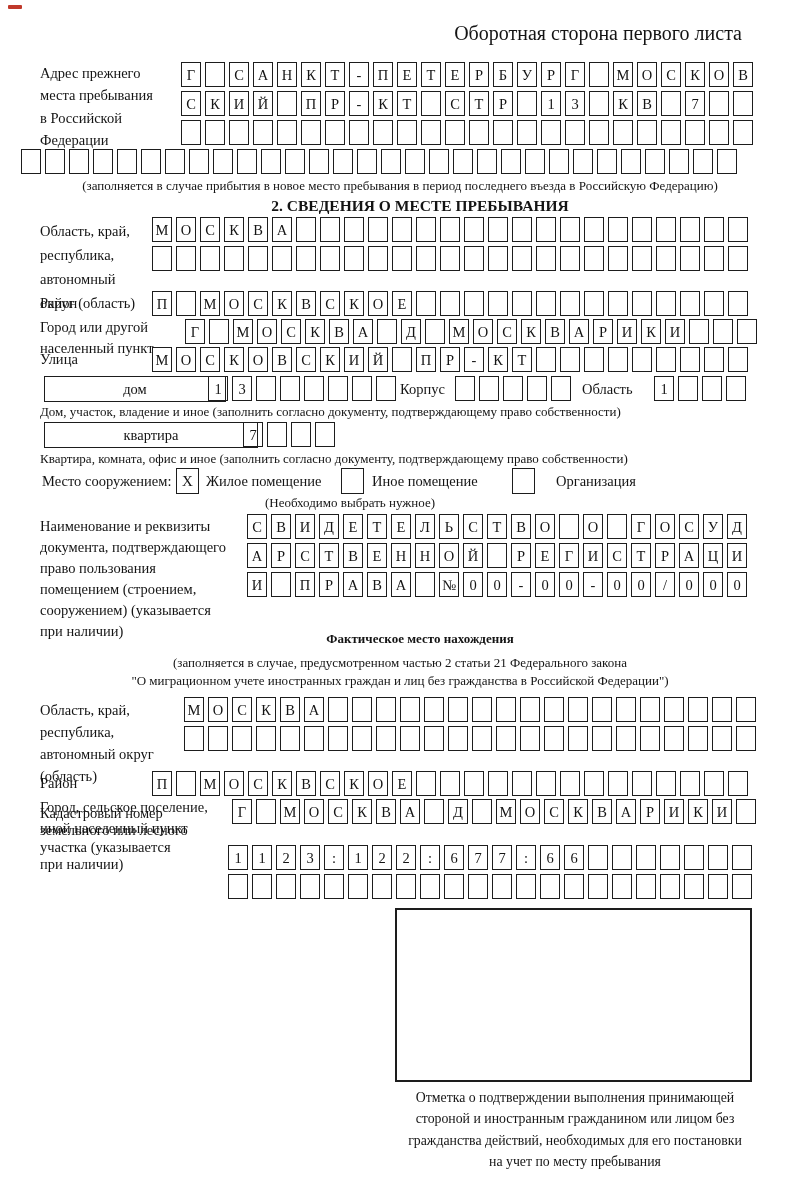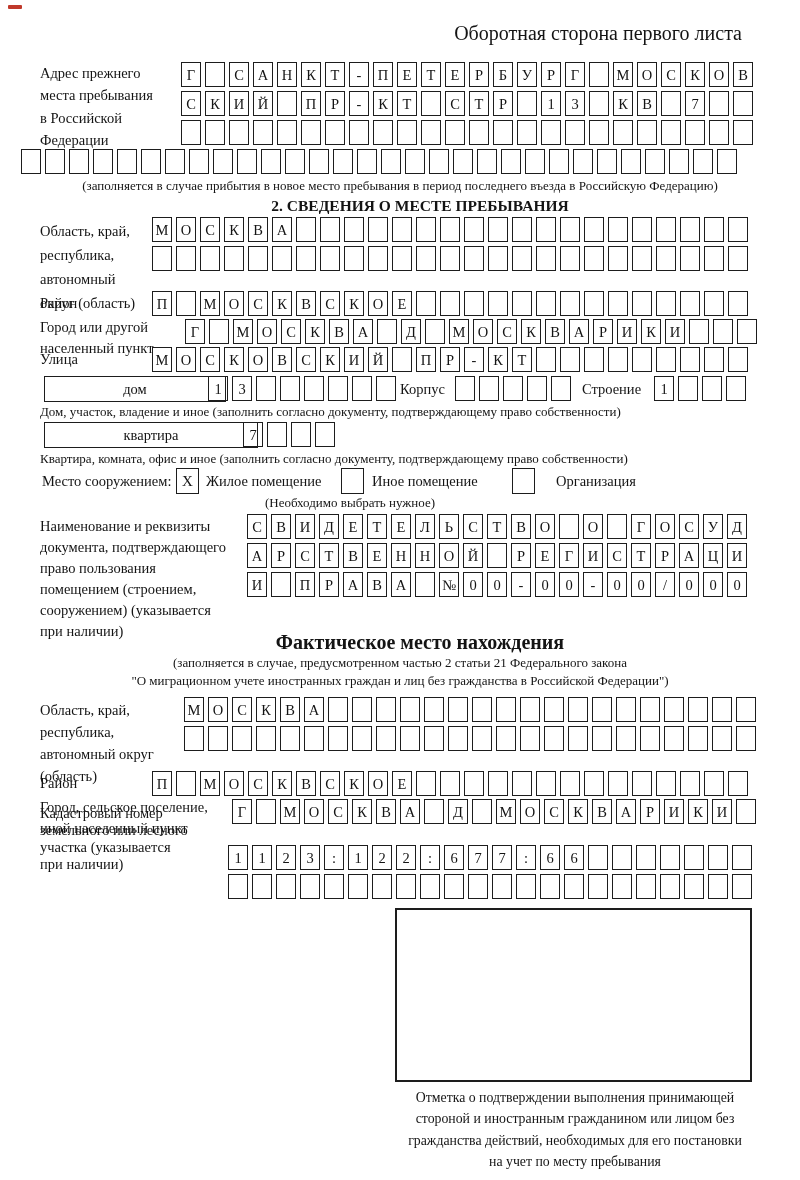--- a/index.html
+++ b/index.html
@@ -305,21 +305,21 @@
       <span class="cell"></span>
     </div>
   <div class="lbl" style="left:400px;top:379px;">Корпус</div>
   <div class="cellrow" style="left:455px;top:376px;">
       <span class="cell"></span>
       <span class="cell"></span>
       <span class="cell"></span>
       <span class="cell"></span>
       <span class="cell"></span>
     </div>
-  <div class="lbl" style="left:582px;top:379px;">Строение</div>
+  <div class="lbl" style="left:582px;top:379px;">Область</div>
   <div class="cellrow" style="left:654px;top:376px;">
       <span class="cell">1</span>
       <span class="cell"></span>
       <span class="cell"></span>
       <span class="cell"></span>
     </div>
   <div class="note" style="left:40px;top:404px;">Дом, участок, владение и иное (заполнить согласно документу, подтверждающему право собственности)</div>
 
   <div class="wbox" style="left:44px;top:422px;width:214px;">квартира</div>
   <div class="cellrow" style="left:243px;top:422px;">
@@ -408,21 +408,21 @@
       <span class="cell">0</span>
       <span class="cell">-</span>
       <span class="cell">0</span>
       <span class="cell">0</span>
       <span class="cell">/</span>
       <span class="cell">0</span>
       <span class="cell">0</span>
       <span class="cell">0</span>
     </div>
 
-  <div class="abs center b" style="top:631px;font-size:20px;">Фактическое место нахождения</div>
+  <div class="abs center b" style="top:631px;font-size:13px;">Фактическое место нахождения</div>
   <div class="note center" style="top:655px;">(заполняется в случае, предусмотренном частью 2 статьи 21 Федерального закона</div>
   <div class="note center" style="top:673px;">"О миграционном учете иностранных граждан и лиц без гражданства в Российской Федерации")</div>
 
   <div class="lbl" style="left:40px;top:699px;width:145px;line-height:22px;">Область, край,
 республика,
 автономный округ
 (область)</div>
   <div class="cellrow" style="left:184px;top:697px;">
       <span class="cell">М</span>
       <span class="cell">О</span>

